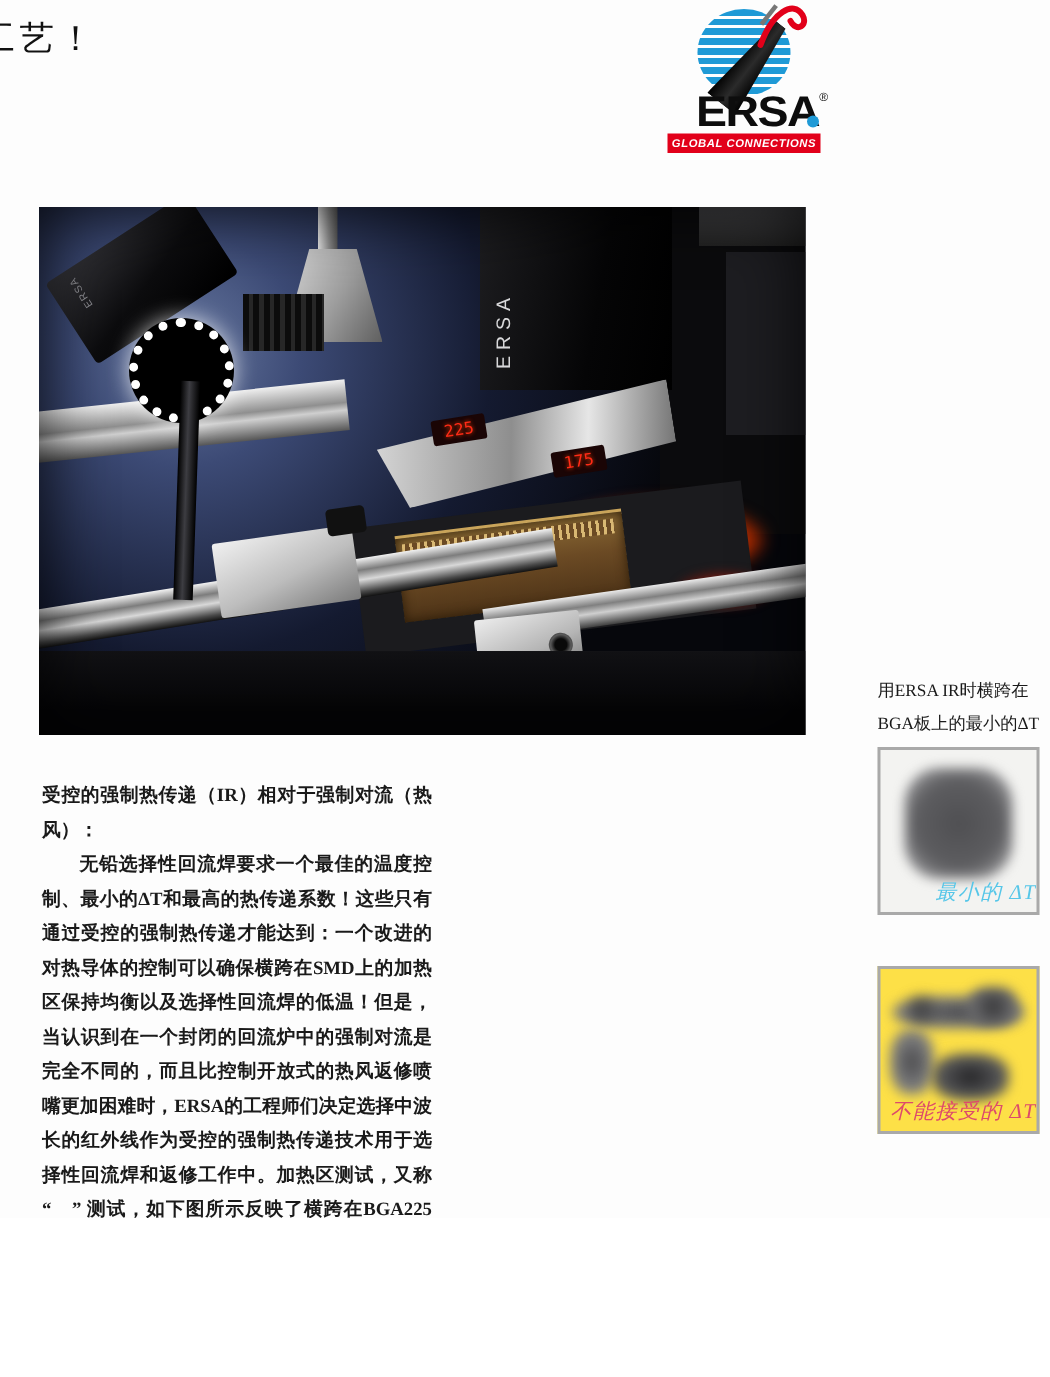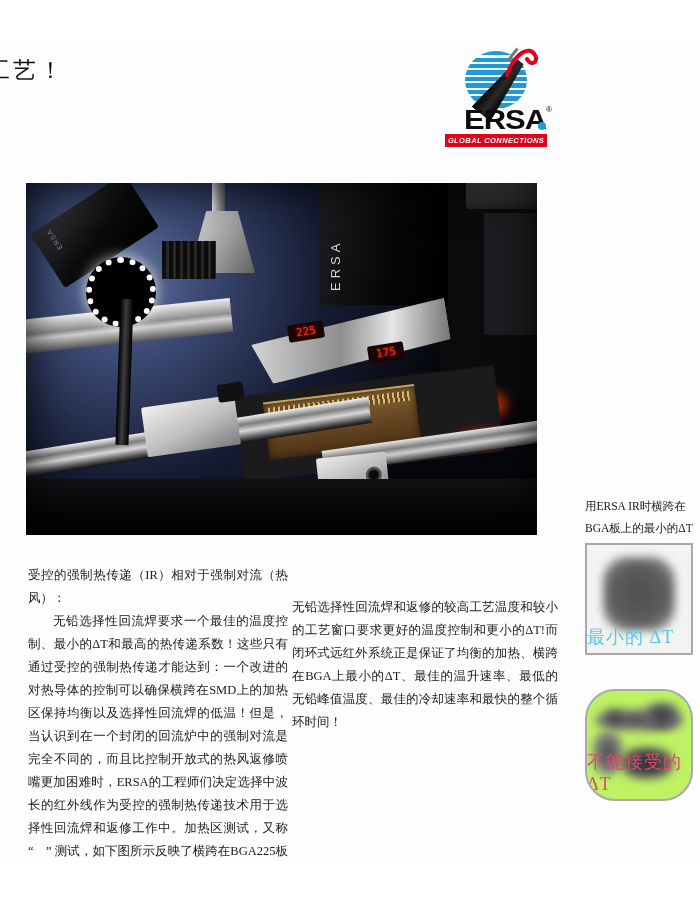--- a/index.html
+++ b/index.html
@@ -1,17 +1,17 @@
 <!DOCTYPE html>
 <html><head>
 <meta charset="utf-8">
 <style>
   html,body{margin:0;padding:0;}
   body{width:700px;height:918px;background:#ffffff;font-family:"Liberation Serif","DejaVu Serif",serif;}
-  .page{position:relative;width:700px;height:812px;background:#fdfdfd;overflow:hidden;margin-top:45px;}
+  .page{position:relative;width:700px;height:812px;background:#fdfdfd;overflow:hidden;}
 
   
   .partial-title{position:absolute;left:-13px;top:10px;font-size:23px;color:#111;letter-spacing:3px;}
 
   
   .logo{position:absolute;left:445px;top:4px;width:102px;height:96px;}
   .globe{position:absolute;left:20px;top:2px;width:62px;height:58px;border-radius:50%;
          background:repeating-linear-gradient(180deg,#1f9ad6 0 4.5px,#ffffff 4.5px 6.5px);}
   .iron{position:absolute;left:32px;top:2px;width:24px;height:66px;background:linear-gradient(90deg,#000,#2b2b2b,#000);
         clip-path:polygon(30% 0,62% 0,100% 100%,0 100%);transform:rotate(38deg);transform-origin:50% 80%;}
@@ -83,41 +83,41 @@
        background:linear-gradient(160deg,#f0f0f0 0%,#bdbdbd 55%,#7c7c7c 100%);border-radius:2px;}
   .clamp1-knob{position:absolute;right:-10px;top:-12px;width:26px;height:18px;background:#111;border-radius:3px;}
   .clamp2{left:292px;top:272px;width:70px;height:44px;transform:rotate(-6deg);
        background:linear-gradient(160deg,#ececec 0%,#b5b5b5 55%,#6e6e6e 100%);border-radius:2px;}
   .clamp2-knob{position:absolute;right:6px;top:14px;width:16px;height:16px;border-radius:50%;
        background:radial-gradient(circle,#0a0a0a 35%,#5a5a5a 60%,#222 100%);}
   .base-front{left:0;top:296px;width:511px;height:56px;background:linear-gradient(180deg,#121215,#050507 70%);}
   .photo .vignette{position:absolute;left:0;top:0;width:100%;height:100%;box-shadow:inset 0 0 46px rgba(0,0,0,.85);}
 
   
-  .col{position:absolute;color:#1a1a1a;font-size:12.5px;line-height:23px;text-align:justify;}
+  .col{position:absolute;color:#1a1a1a;font-size:12.5px;line-height:23px;text-align:justify;font-weight:bold;}
   .col-left{left:28px;top:519px;width:260px;}
   .col-mid{left:292px;top:551px;width:266px;}
   .col p{margin:0;}
   .col p.indent{text-indent:2em;}
 
   
   .sidebar{position:absolute;left:585px;top:450px;width:112px;}
   .fig-caption{color:#1a1a1a;font-size:11.5px;line-height:22px;}
   .thermal{position:relative;width:104px;height:108px;border:2px solid #a9a9a9;margin-top:4px;overflow:hidden;}
   .thermal1{background:#f3f3f1;}
-  .thermal2{background:#bef264;border-radius:30px;}
+  .thermal2{background:#fde047;}
   .blob{position:absolute;border-radius:40%;filter:blur(4px);}
   .t1-blob{left:16px;top:12px;width:72px;height:74px;border-radius:32%;
       background:radial-gradient(circle at 50% 50%,#4f4f52 0%,#5d5d60 55%,#8e8e90 80%,rgba(240,240,238,0) 100%);}
   .t2-a{left:8px;top:18px;width:88px;height:22px;background:radial-gradient(ellipse,#4a4a4c 0%,#7b7b7d 60%,rgba(240,238,236,0) 100%);}
   .t2-b{left:58px;top:12px;width:34px;height:26px;background:radial-gradient(circle,#353537 0%,#6a6a6c 65%,rgba(240,238,236,0) 100%);}
   .t2-c{left:6px;top:40px;width:30px;height:44px;background:radial-gradient(ellipse,#4a4a4c 0%,#7f7f81 60%,rgba(240,238,236,0) 100%);}
   .t2-d{left:34px;top:56px;width:52px;height:32px;background:radial-gradient(ellipse,#232325 0%,#59595b 60%,rgba(240,238,236,0) 100%);}
   .t2-e{left:14px;top:16px;width:26px;height:22px;background:radial-gradient(circle,#3c3c3e 0%,rgba(240,238,236,0) 75%);}
-  .fig-label{position:absolute;left:0;bottom:4px;width:100%;text-align:left;font-size:18px;letter-spacing:1px;}
+  .fig-label{position:absolute;left:0;bottom:4px;width:100%;text-align:right;font-size:14px;letter-spacing:1px;font-style:italic;}
   .label-cyan{color:#55c6e8;}
   .label-red{color:#dd4a6b;}
   .fig2-wrap{margin-top:34px;}
 
   
   .page-number{position:absolute;left:521px;top:893px;font-size:13px;color:#222;}
 </style>
 </head>
 <body>
 
@@ -182,23 +182,20 @@
     <div class="abs led-ring"></div>
     <div class="abs cam-pole"></div>
 
     <div class="vignette"></div>
   </div>
 
   <div class="col col-left">
     <p>受控的强制热传递（IR）相对于强制对流（热风）：</p>
     <p class="indent">无铅选择性回流焊要求一个最佳的温度控制、最小的ΔT和最高的热传递系数！这些只有通过受控的强制热传递才能达到：一个改进的对热导体的控制可以确保横跨在SMD上的加热区保持均衡以及选择性回流焊的低温！但是，当认识到在一个封闭的回流炉中的强制对流是完全不同的，而且比控制开放式的热风返修喷嘴更加困难时，ERSA的工程师们决定选择中波长的红外线作为受控的强制热传递技术用于选择性回流焊和返修工作中。加热区测试，又称 “　” 测试，如下图所示反映了横跨在BGA225板上不同的ΔT。</p>
   </div>
-  <div class="col col-mid">
-    <p>无铅选择性回流焊和返修的较高工艺温度和较小的工艺窗口要求更好的温度控制和更小的ΔT!而闭环式远红外系统正是保证了均衡的加热、横跨在BGA上最小的ΔT、最佳的温升速率、最低的无铅峰值温度、最佳的冷却速率和最快的整个循环时间！</p>
-  </div>
 
   <aside class="sidebar">
     <div>
       <div class="fig-caption">用ERSA IR时横跨在BGA板上的最小的ΔT</div>
       <div class="thermal thermal1">
         <div class="blob t1-blob"></div>
         <div class="fig-label label-cyan">最小的 ΔT</div>
       </div>
     </div>
     <div class="fig2-wrap">

